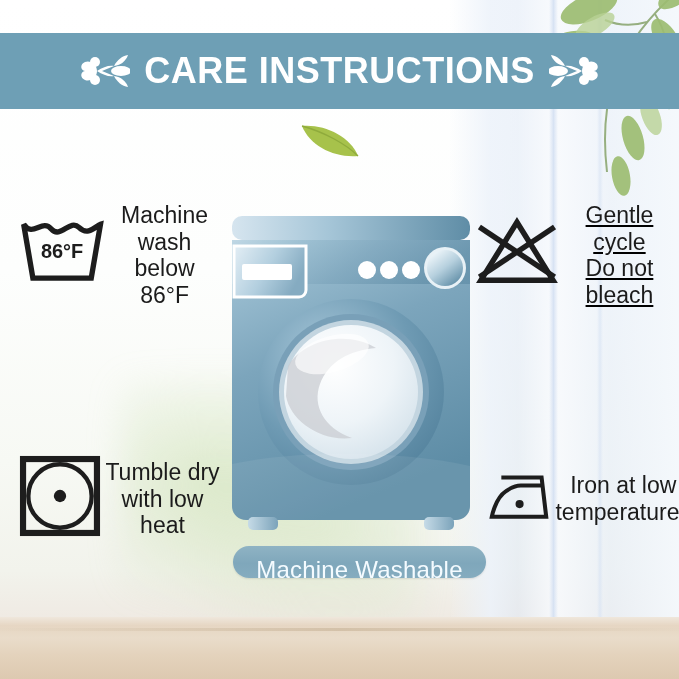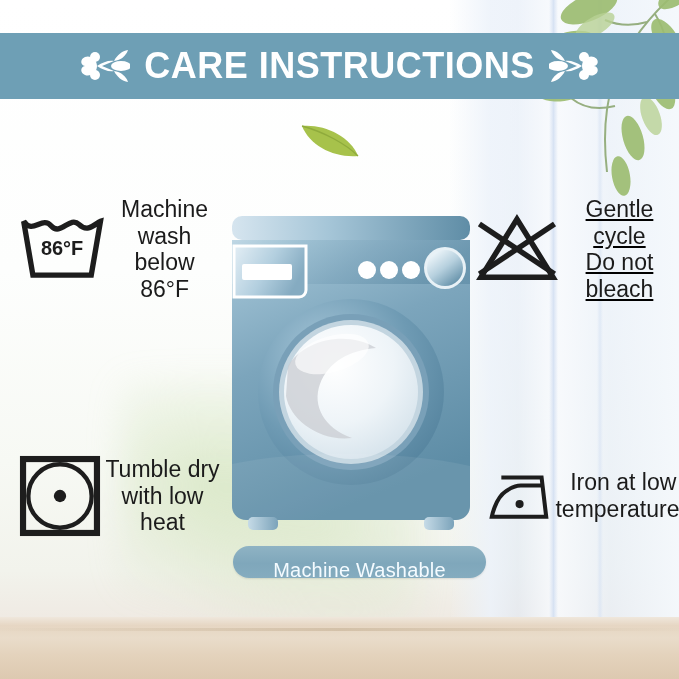--- a/index.html
+++ b/index.html
@@ -37,48 +37,48 @@
     background:linear-gradient(180deg,#efe7dc 0%,#e6d6c3 14%,#e9dcca 34%,#e4d3bd 60%,#ddc9b0 100%);}
   .bg-table-line{position:absolute;left:0;bottom:48px;width:679px;height:3px;
     background:linear-gradient(90deg,rgba(226,212,192,.2),rgba(205,186,160,.75),rgba(226,212,192,.2));}
 
   
   .plant{position:absolute;pointer-events:none;}
   .sprig-tr{right:-10px;top:-14px;width:160px;height:210px;}
   .leaf-float{left:298px;top:120px;width:64px;height:40px;}
 
   
-  .band{position:absolute;left:0;top:33px;width:679px;height:66px;background:#6e9fb5;}
+  .band{position:absolute;left:0;top:33px;width:679px;height:76px;background:#6e9fb5;}
   .band-inner{position:absolute;inset:0;display:flex;align-items:center;justify-content:center;gap:14px;}
   .band-title{color:#ffffff;font-size:36px;font-weight:bold;letter-spacing:.5px;
     white-space:nowrap;line-height:1;}
   .fleur{width:54px;height:46px;flex:0 0 auto;}
   .fleur.right{transform:scaleX(-1);}
 
   
   .cell{position:absolute;display:flex;flex-direction:row;align-items:center;}
   .cell .sym{display:block;}
-  .cell .caption{margin-top:0;text-align:center;color:#1b1b1b;font-size:23px;line-height:1.16;white-space:pre-line;}
+  .cell .caption{margin-top:6px;text-align:center;color:#1b1b1b;font-size:23px;line-height:1.16;white-space:pre-line;}
 
   .cell-wash{left:16px;top:196px;width:205px;}
   .cell-bleach{left:470px;top:196px;width:205px;text-decoration:underline;}
   .cell-dry{left:16px;top:448px;width:205px;}
   .cell-iron{left:486px;top:448px;width:205px;}
 
   .tub-temp{font-size:26px;font-weight:bold;fill:#1d1d1d;}
 
   
   .washer{position:absolute;left:228px;top:214px;width:246px;height:316px;}
 
   
   .badge{position:absolute;left:233px;top:546px;width:253px;height:32px;border-radius:16px;
     background:linear-gradient(180deg,#8fb3c4 0%,#7fa7bb 55%,#85acbf 100%);
     display:flex;align-items:center;justify-content:center;
     box-shadow:0 1px 2px rgba(0,0,0,.10);}
-  .badge span{color:#f4fbff;font-size:20px;line-height:1;letter-spacing:.2px;margin-top:16px;}
+  .badge span{color:#f4fbff;font-size:24px;line-height:1;letter-spacing:.2px;margin-top:16px;}
 </style>
 </head>
 <body>
 
 <div id="root">
 
   <div class="bg-base"></div>
   <div class="bg-foliage-left"></div>
   <div class="bg-foliage-left2"></div>
   <div class="bg-window"></div>

